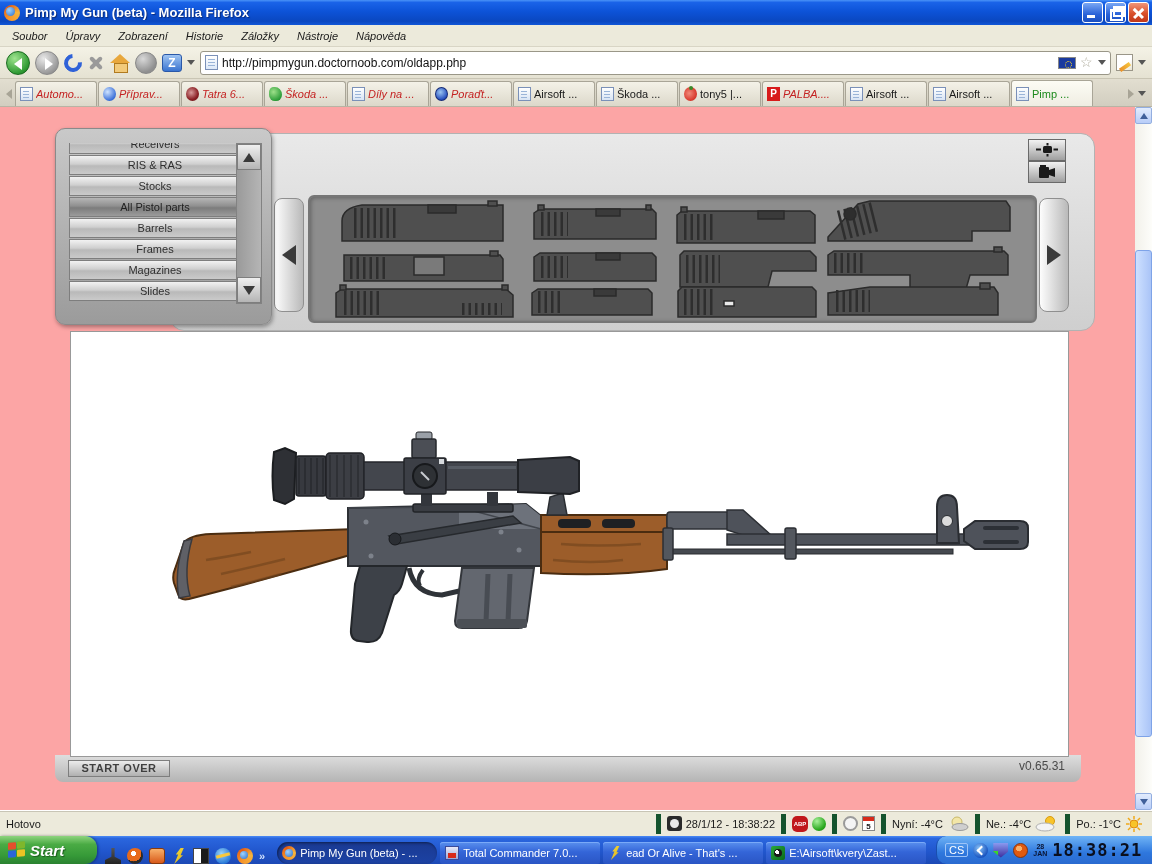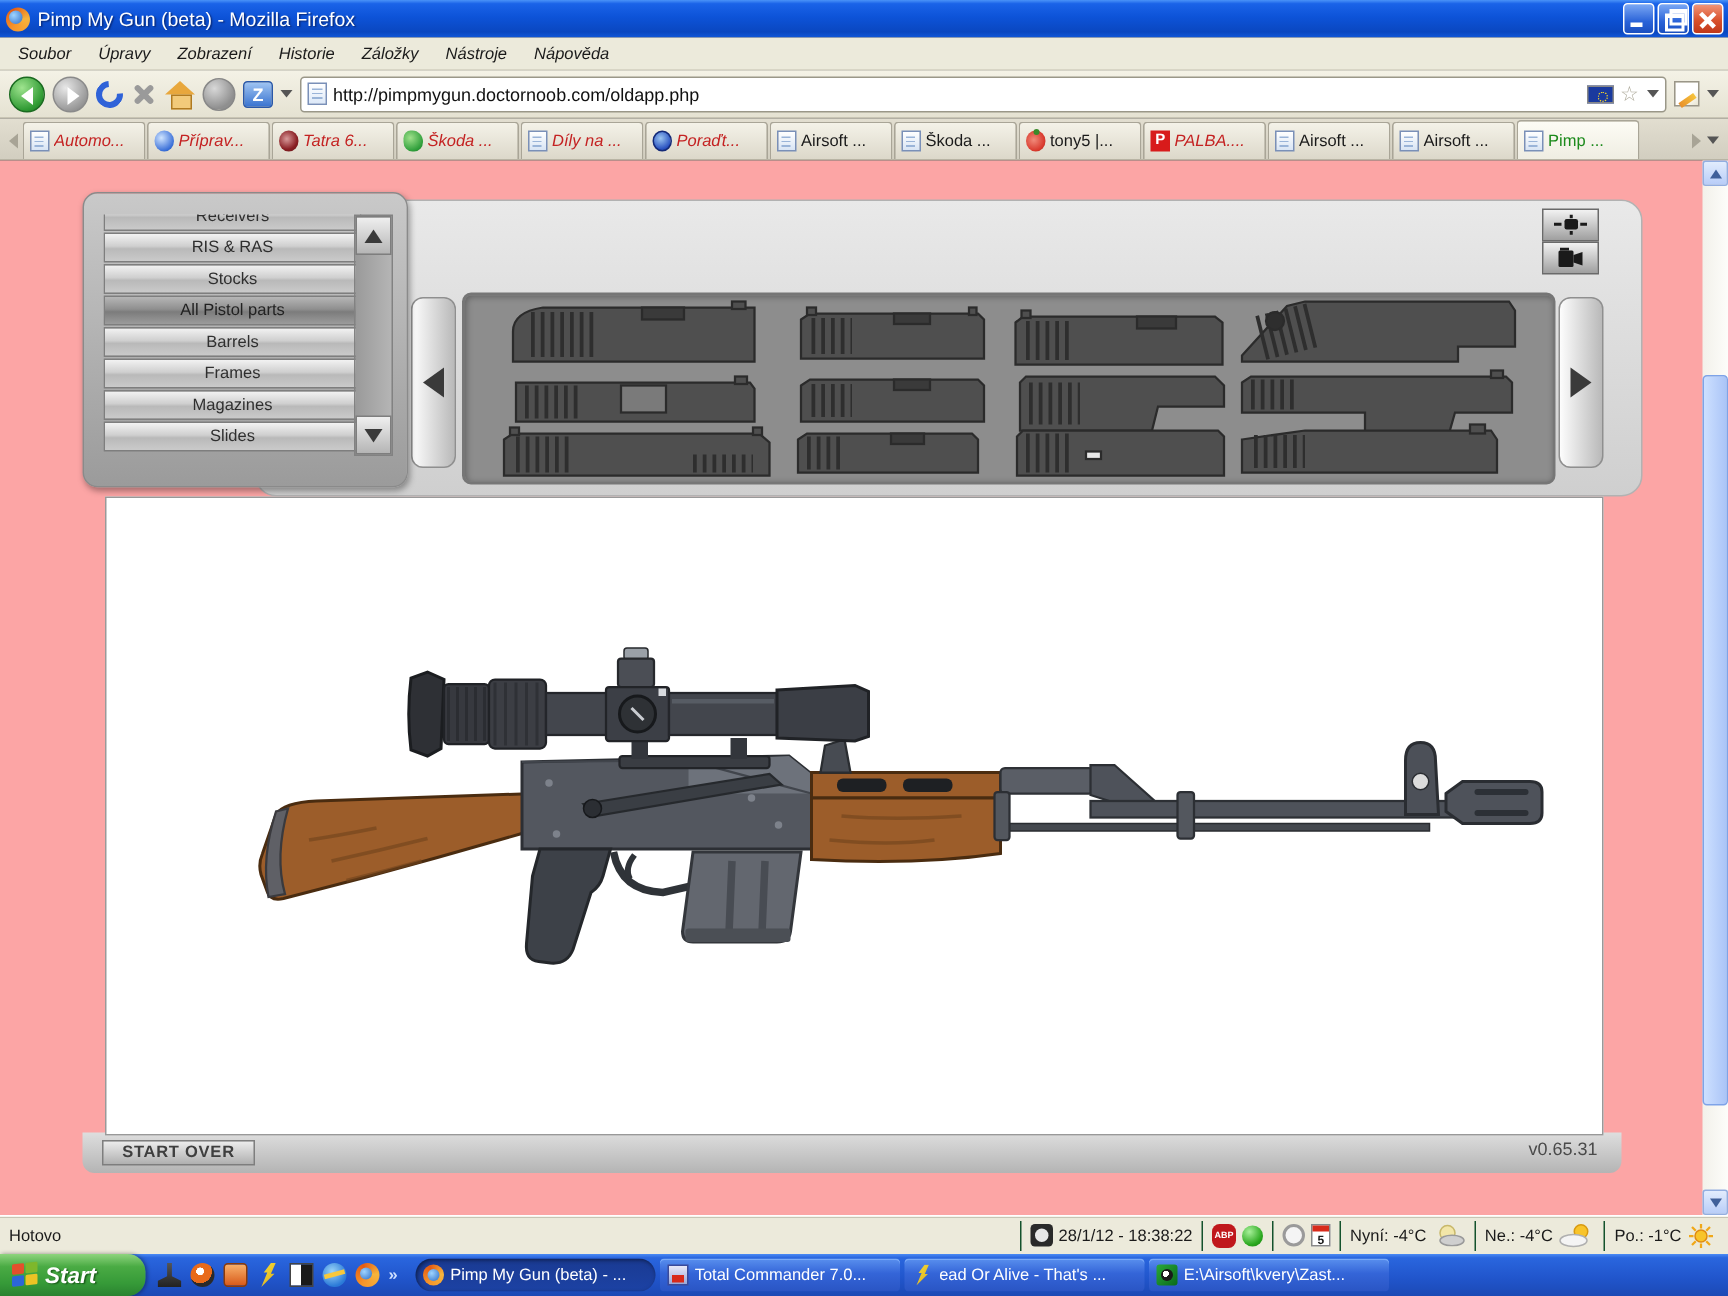--- a/index.html
+++ b/index.html
@@ -3,21 +3,21 @@
 <meta charset="utf-8">
 <style>
   * { margin:0; padding:0; box-sizing:border-box; }
   html,body { width:1152px; height:864px; overflow:hidden; font-family:"Liberation Sans",sans-serif; }
   body { background:#3b3b3d; position:relative; }
 
   
   .titlebar { height:25px; background:linear-gradient(180deg,#4a93f8 0%,#1a63e8 10%,#0d53d8 45%,#0a47c0 85%,#1157d8 100%); display:flex; align-items:center; padding:0 3px 0 4px; }
   .fficon { width:16px; height:16px; border-radius:50%; background:conic-gradient(from 210deg,#f6952a,#e55b12 35%,#f6b43c 65%,#f6952a); position:relative; flex:0 0 auto; }
   .fficon::after { content:""; position:absolute; left:2px; top:2px; width:9px; height:9px; border-radius:50%; background:radial-gradient(circle at 35% 35%,#9fd4ff,#2b6cc8); }
-  .title-text { color:#fff; font-weight:normal; font-size:13px; margin-left:5px; text-shadow:1px 1px 1px #0a2a78; flex:1; white-space:nowrap; overflow:hidden; }
+  .title-text { color:#fff; font-weight:bold; font-size:13px; margin-left:5px; text-shadow:1px 1px 1px #0a2a78; flex:1; white-space:nowrap; overflow:hidden; }
   .winbtns { display:flex; gap:2px; }
   .winbtn { width:21px; height:21px; border-radius:3px; border:1px solid #fff; background:linear-gradient(180deg,#7aa7f4,#2a63d8 60%,#1a4fc0); position:relative; }
   .winbtn.close { background:linear-gradient(180deg,#f09579,#d9512c 55%,#c0381a); }
   .winbtn.minimize::after { content:""; position:absolute; left:4px; bottom:4px; width:8px; height:3px; background:#fff; }
   .winbtn.restore::after { content:""; position:absolute; left:4px; top:6px; width:9px; height:7px; border:2px solid #fff; border-top-width:3px; background:transparent; }
   .winbtn.restore::before { content:""; position:absolute; left:7px; top:3px; width:8px; height:6px; border:2px solid #fff; border-top-width:3px; }
   .winbtn.close::after, .winbtn.close::before { content:""; position:absolute; left:3px; top:9px; width:13px; height:2.5px; background:#fff; transform:rotate(45deg); }
   .winbtn.close::before { transform:rotate(-45deg); }
 
   
@@ -113,31 +113,31 @@
   .vscroll { position:absolute; right:0; top:0; width:17px; height:703px; background:linear-gradient(90deg,#f2f1ea,#fdfdfa); z-index:5; }
   .sb-btn { position:absolute; left:0; width:17px; height:17px; background:linear-gradient(180deg,#e2ecfd,#b8cdf8); border:1px solid #93aee0; border-radius:2px; display:flex; align-items:center; justify-content:center; }
   .sb-btn.up { top:0; } .sb-btn.down { bottom:0; }
   .sb-tri-up { width:0; height:0; border:4px solid transparent; border-bottom:6px solid #40609a; border-top:0; }
   .sb-tri-down { width:0; height:0; border:4px solid transparent; border-top:6px solid #40609a; border-bottom:0; }
   .sb-thumb { position:absolute; left:0; top:143px; width:17px; height:487px; background:linear-gradient(90deg,#cde0ff,#aac4f7); border:1px solid #7ea3e8; border-radius:3px; }
 
   
   .statusbar { height:26px; background:#eceadb; border-top:1px solid #fff; box-shadow:inset 0 1px 0 #c8c5b5; display:flex; align-items:center; font-size:11px; color:#1a1a1a; padding:0 3px 0 6px; }
   .status-left { flex:1; }
-  .st-item { display:flex; align-items:center; gap:4px; padding:0 6px; height:20px; border-left:1px solid #14532d; }
+  .st-item { display:flex; align-items:center; gap:4px; padding:0 6px; height:20px; border-left:5px solid #14532d; }
   .clock-ic { width:15px; height:15px; border-radius:3px; background:#2a2a2a; position:relative; }
   .clock-ic::after { content:""; position:absolute; left:3px; top:3px; width:9px; height:9px; border-radius:50%; background:#e8e8e8; }
   .abp-ic { width:16px; height:16px; background:#c0181c; border-radius:5px; color:#fff; font-size:6px; font-weight:bold; text-align:center; line-height:16px; }
   .green-ic { width:14px; height:14px; border-radius:50%; background:radial-gradient(circle at 35% 30%,#a8f09a,#2aa81e 65%,#187a12); }
   .gclock-ic { width:15px; height:15px; border-radius:50%; border:2px solid #9a9a9a; background:#f4f4f4; }
   .cal-ic { width:13px; height:15px; background:#fff; border:1px solid #888; position:relative; font-size:8px; font-weight:bold; color:#1a1a1a; text-align:center; line-height:19px; }
   .cal-ic::before { content:""; position:absolute; left:0; top:0; width:11px; height:4px; background:#d82a1a; }
 
   
-  .taskbar { height:28px; background:linear-gradient(180deg,#4b8bf5 0%,#2a66de 9%,#2156cd 55%,#1c49b5 100%); display:flex; align-items:center; }
+  .taskbar { height:28px; background:linear-gradient(180deg,#4b8bf5 0%,#2a66de 9%,#2156cd 55%,#1c49b5 100%); display:flex; align-items:flex-end; }
   .startbtn { width:97px; height:28px; border-radius:0 12px 12px 0; background:linear-gradient(180deg,#8ed47e 0%,#4aab44 30%,#369a38 70%,#2a8230 100%); box-shadow:1px 0 3px rgba(0,0,0,.4); display:flex; align-items:center; padding-left:8px; gap:5px; flex:0 0 auto; }
   .winflag { width:17px; height:16px; display:grid; grid-template-columns:8px 8px; grid-template-rows:7px 7px; gap:1px; transform:skewY(-6deg); }
   .winflag span { border-radius:1px; }
   .start-label { color:#fff; font-weight:bold; font-style:italic; font-size:15px; text-shadow:1px 1px 1px #1a5c1a; }
   .qlaunch { display:flex; align-items:center; gap:6px; padding:0 8px; flex:0 0 auto; }
   .ql { width:16px; height:16px; flex:0 0 auto; }
   .ql-tool { background:linear-gradient(180deg,#555,#222); clip-path:polygon(40% 0,60% 0,60% 55%,100% 75%,100% 100%,0 100%,0 75%,40% 55%); }
   .ql-media { border-radius:50%; background:radial-gradient(circle at 40% 35%,#fff 0 18%,#e86a1a 19% 55%,#2a2a2a 56%); }
   .ql-orange { border-radius:3px; background:linear-gradient(180deg,#f8b06a,#d85a1a); border:1px solid #8a3a0a; }
   .ql-winamp { background:linear-gradient(135deg,#f8e23c,#d8a81a); clip-path:polygon(20% 100%,45% 40%,30% 40%,60% 0,80% 0,60% 45%,75% 45%); }
@@ -577,13 +577,24 @@
     </div>
     <div class="taskbtn">
       <span class="tb-ic ql-winamp"></span>
       <span class="tlabel">ead Or Alive - That's ...</span>
     </div>
     <div class="taskbtn">
       <span class="tb-ic tb-iv"></span>
       <span class="tlabel">E:\Airsoft\kvery\Zast...</span>
     </div>
   </div>
+  <div class="tray">
+    <span class="tray-lang">CS</span>
+    <span class="tr-ic tr-back"></span>
+    <span class="tr-ic tr-shield"></span>
+    <span class="tr-ic tr-avast"></span>
+    <span class="tray-date">
+      <span>28</span><br>
+      <span>JAN</span>
+    </span>
+    <span class="tray-clock">18:38:21</span>
+  </div>
 </div>
 
 </body></html>

